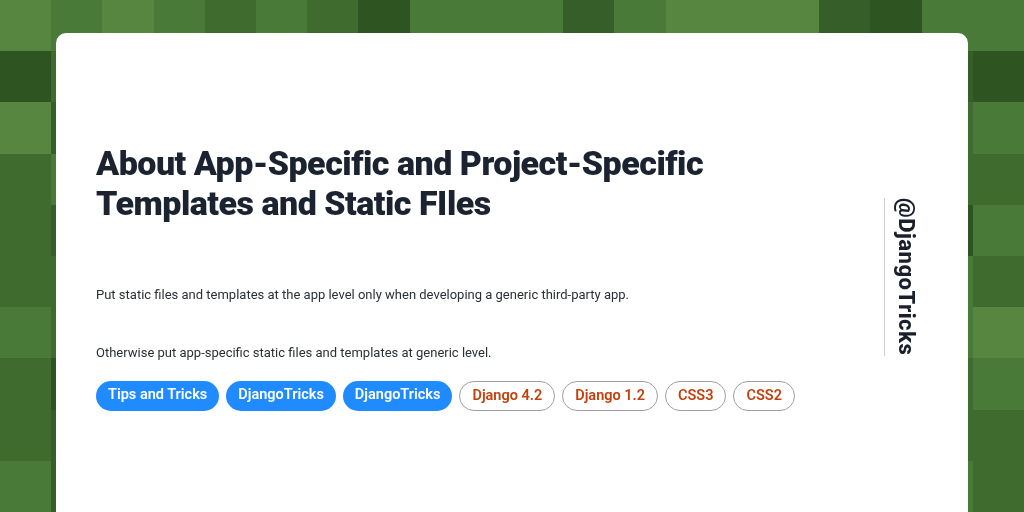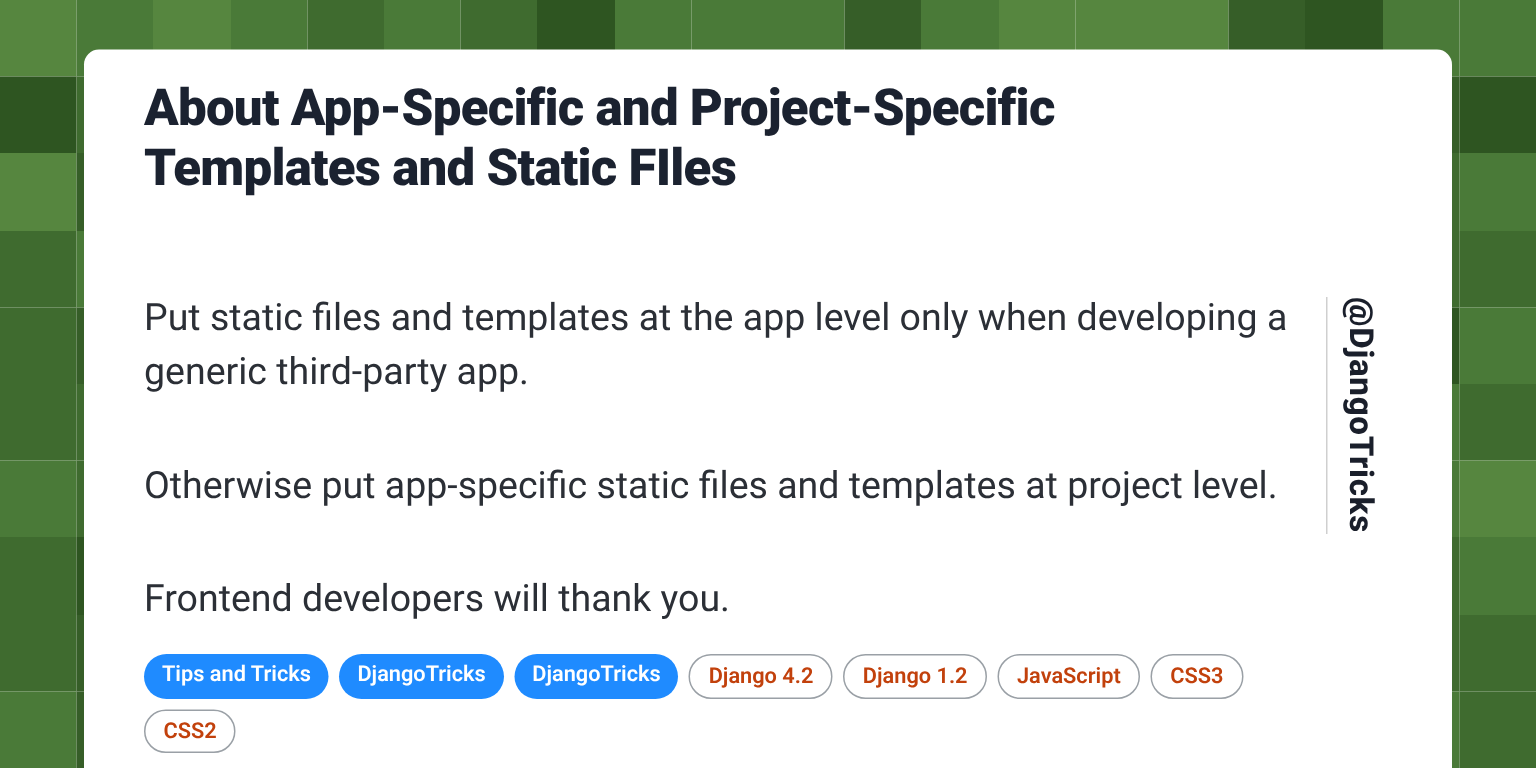--- a/index.html
+++ b/index.html
@@ -56,21 +56,21 @@
   }
   .title {
     font-size: 34px;
     font-weight: 900;
     line-height: 1.18;
     color: #1b2230;
     margin-bottom: 24px;
     letter-spacing: -0.5px;
   }
   .body-text p {
-    font-size: 25px;
+    font-size: 13px;
     line-height: 1.45;
     color: #2b2f36;
     margin-bottom: 18px;
     margin-top: 39px;
   }
   .tags {
     margin-top: auto;
     display: flex;
     flex-wrap: wrap;
     gap: 7px 7px;
@@ -297,30 +297,28 @@
     <div class="d"></div>
     <div class="a"></div>
     <div class=""></div>
   </div>
 
 <div class="card">
   <div class="main-col">
     <h1 class="title">About App-Specific and Project-Specific Templates and Static FIles</h1>
     <div class="body-text">
       <p>Put static files and templates at the app level only when developing a generic third-party app.</p>
-      <p>Otherwise put app-specific static files and templates at project level.</p>
-      <p>Frontend developers will thank you.</p>
+      <p>Otherwise put app-specific static files and templates at generic level.</p>
     </div>
     <div class="tags">
         <span class="tag primary">Tips and Tricks</span>
         <span class="tag primary">DjangoTricks</span>
         <span class="tag primary">DjangoTricks</span>
         <span class="tag secondary">Django 4.2</span>
         <span class="tag secondary">Django 1.2</span>
-        <span class="tag secondary">JavaScript</span>
         <span class="tag secondary">CSS3</span>
         <span class="tag secondary">CSS2</span>
       </div>
   </div>
   <div class="side-col">
     <div class="handle">@DjangoTricks</div>
   </div>
 </div>
 
 </body></html>

